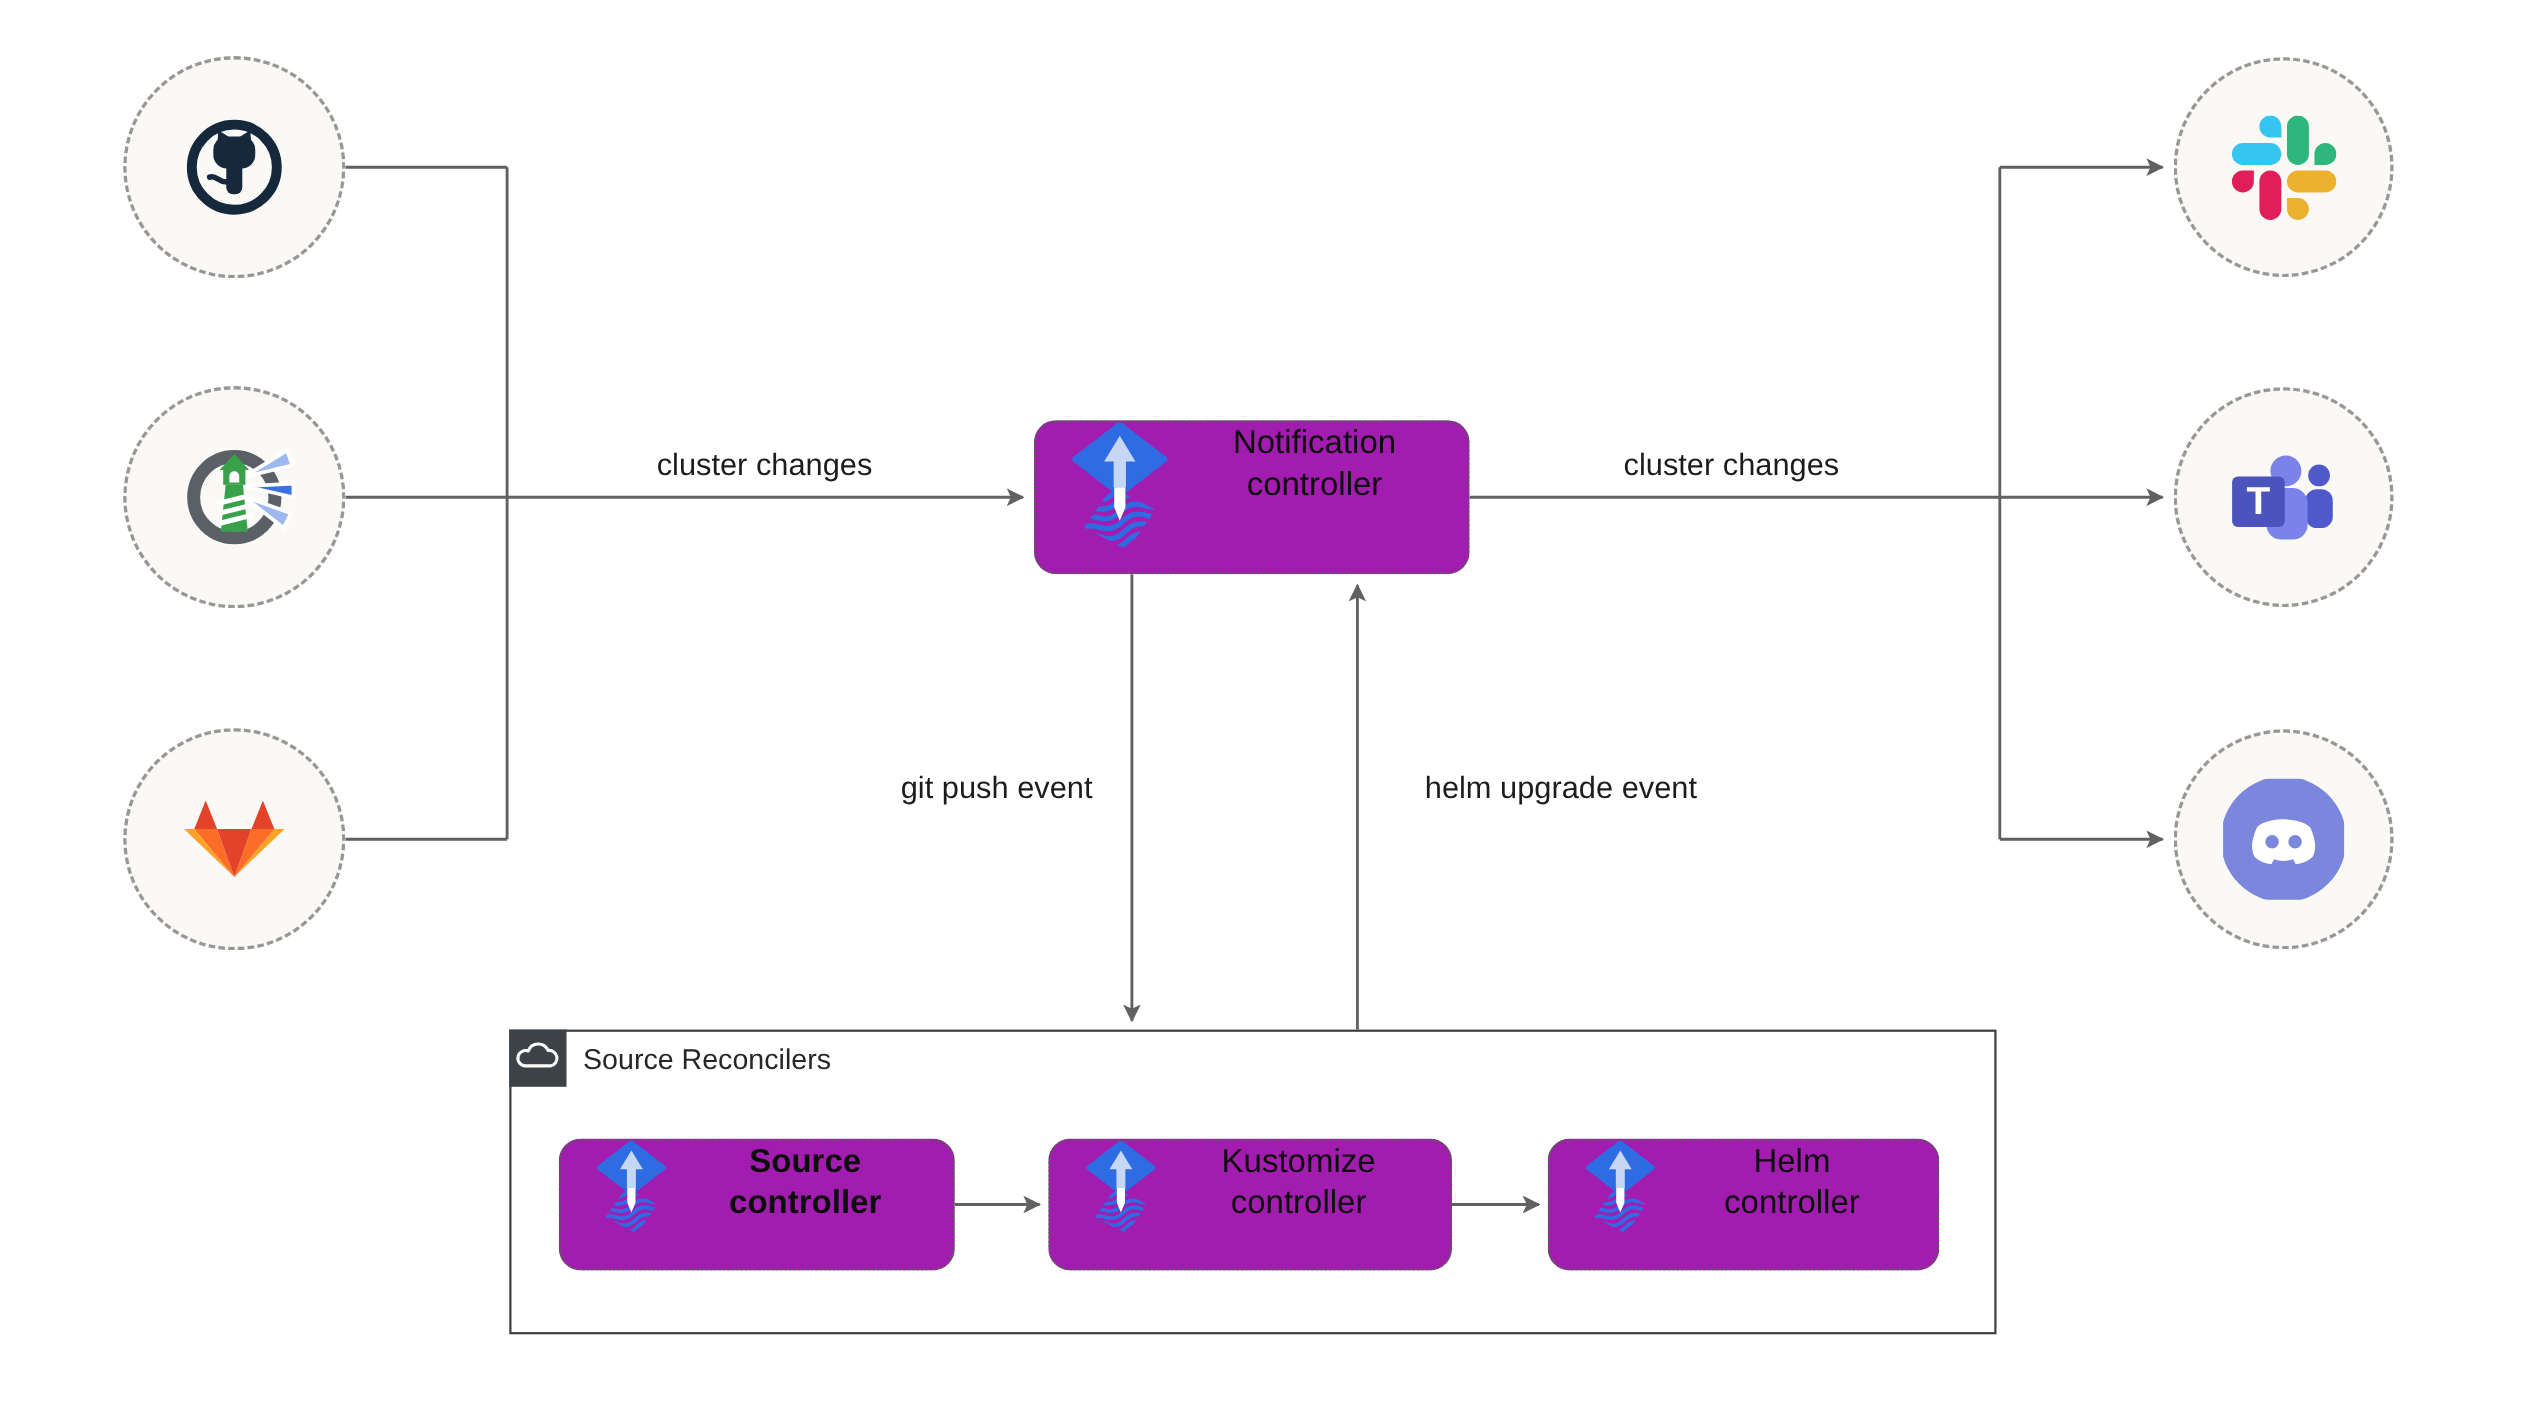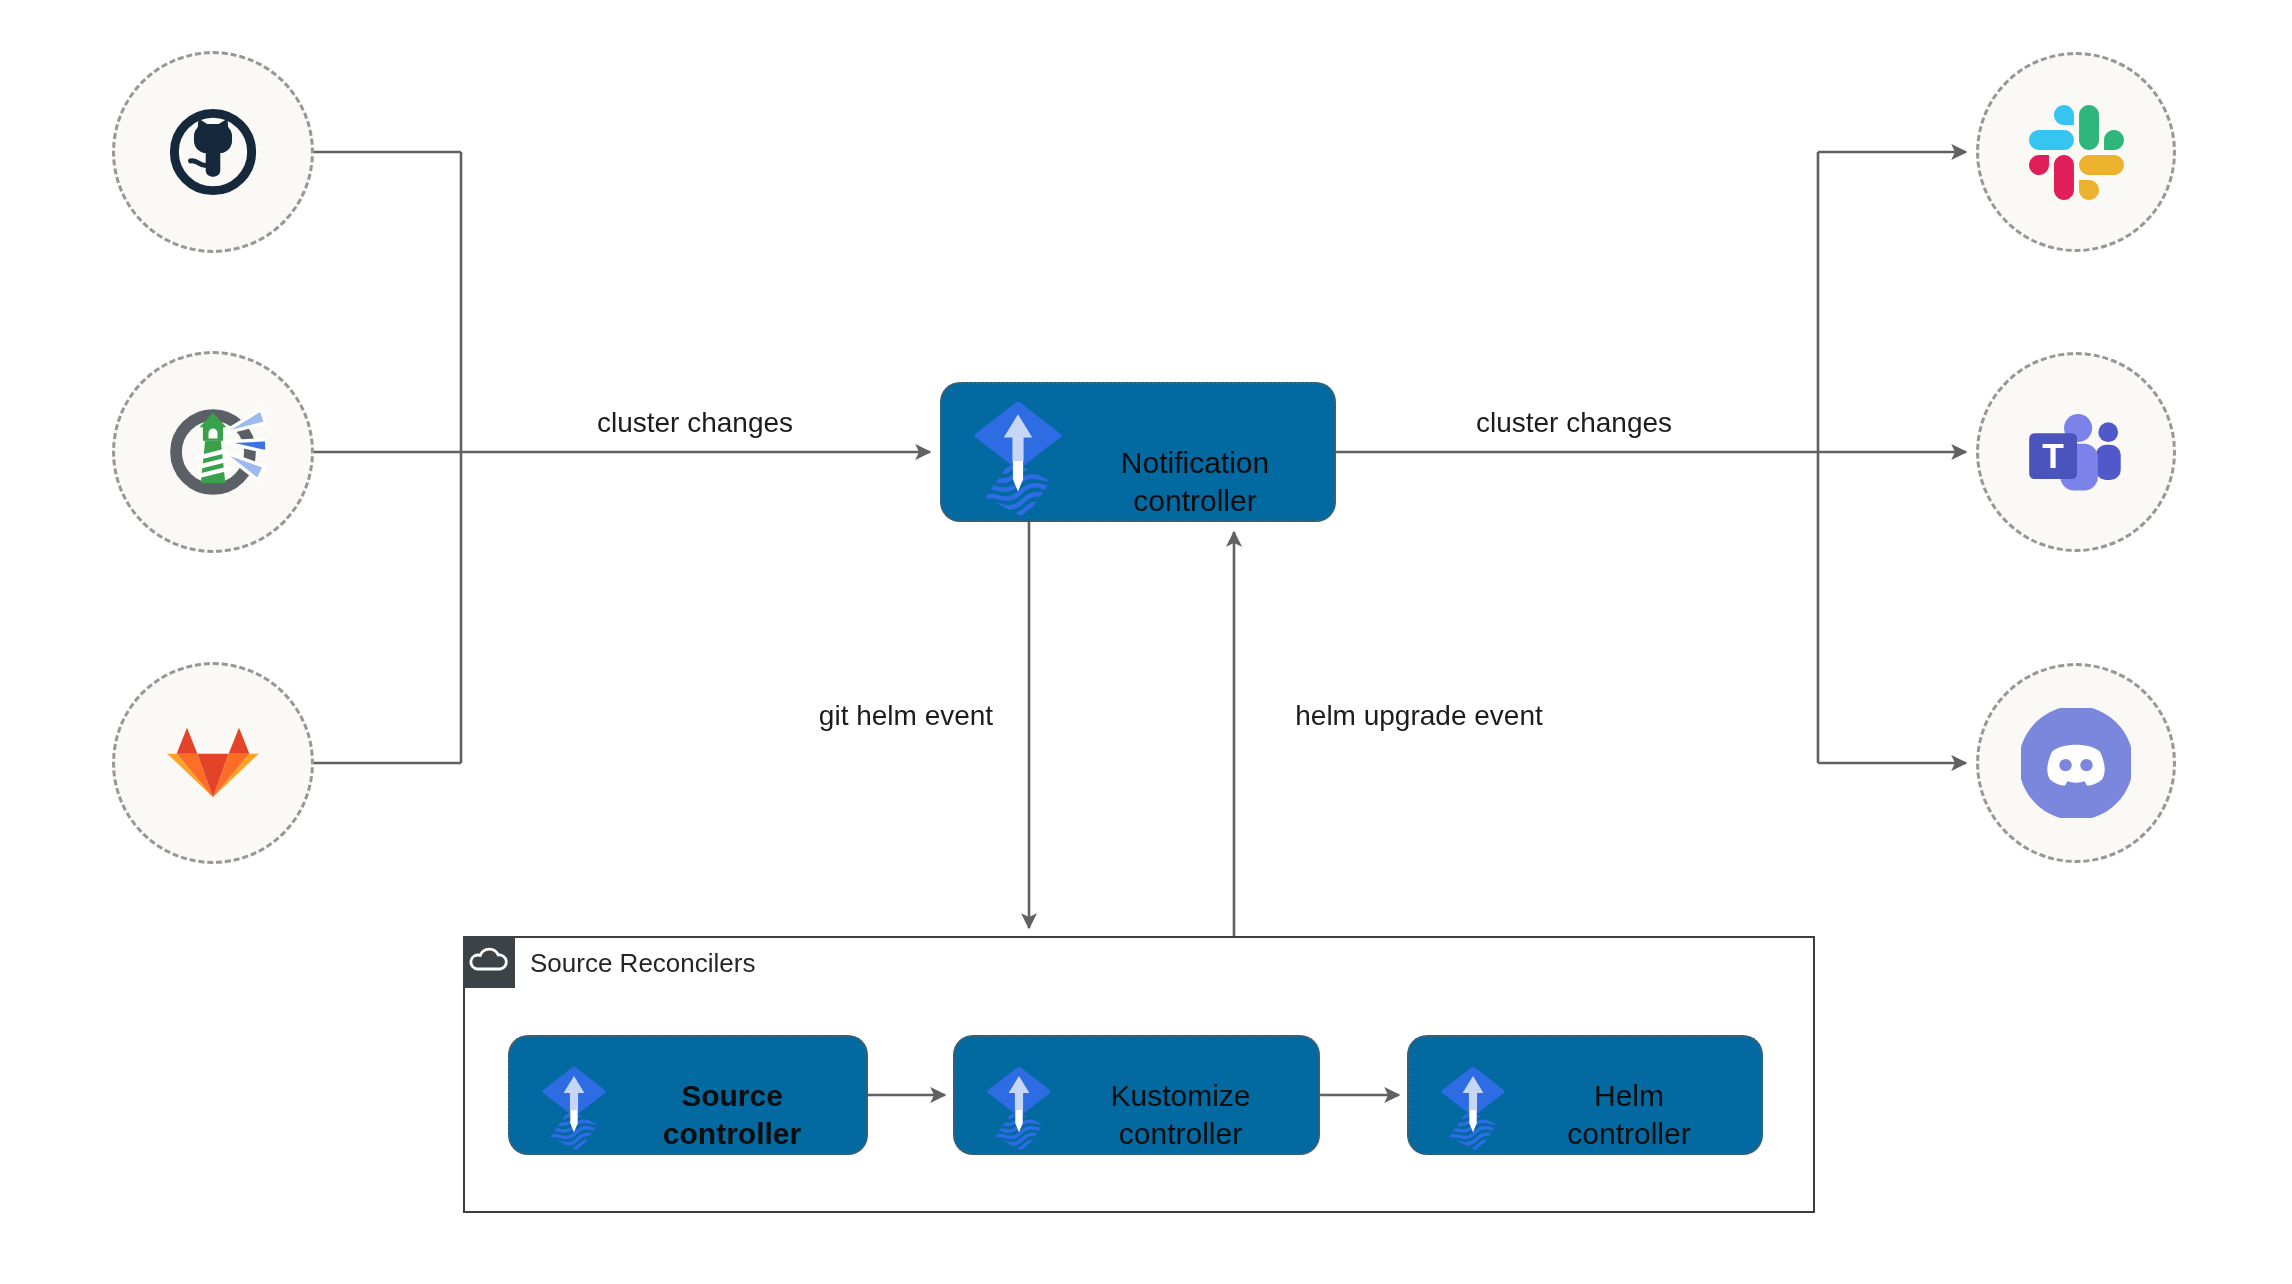--- a/index.html
+++ b/index.html
@@ -5,22 +5,22 @@
   html,body{margin:0;padding:0;background:#ffffff;}
   .canvas{position:relative;width:2292px;height:1284px;background:#ffffff;
           font-family:"Liberation Sans",sans-serif;overflow:hidden;}
   .layer{position:absolute;left:0;top:0;width:2292px;height:1284px;}
 
   
   .port{position:absolute;border-radius:50%;border:3px dashed #979797;
         background:#faf9f6;display:flex;align-items:center;justify-content:center;box-sizing:border-box;}
 
   
-  .node{position:absolute;border:2.5px dotted #5a5a5a;border-radius:20px;background:#0369a1;
-        display:flex;align-items:flex-end;box-sizing:border-box;}
+  .node{position:absolute;border:2.5px dotted #5a5a5a;border-radius:20px;background:#a21caf;
+        display:flex;align-items:flex-start;box-sizing:border-box;}
   .node-label{flex:1;text-align:center;font-size:30px;line-height:38px;color:#0d0d0d;
               white-space:pre-line;padding-right:14px;}
 
   
   .group{position:absolute;border:2.5px solid #3d3d3d;background:transparent;box-sizing:border-box;}
   .badge{position:absolute;width:52px;height:52px;background:#3d4246;
          display:flex;align-items:center;justify-content:center;}
   .group-title{position:absolute;font-size:26px;color:#262626;white-space:nowrap;}
 
   .edge-label{position:absolute;transform:translate(-50%,-50%);font-size:28px;color:#1c1c1c;
@@ -188,16 +188,16 @@
   <div class="node" style="left:1407px;top:1035px;width:356px;height:120px;padding-left:26px;">
     <svg width="76" height="86" viewBox="0 0 100 116">
         <use href="#flux"></use>
       </svg>
     <div class="node-label">Helm
 controller</div>
   </div>
 
   <div class="edge-label" style="left:695px;top:423px;">cluster changes</div>
   <div class="edge-label" style="left:1574px;top:423px;">cluster changes</div>
-  <div class="edge-label" style="left:906px;top:716px;">git helm event</div>
+  <div class="edge-label" style="left:906px;top:716px;">git push event</div>
   <div class="edge-label" style="left:1419px;top:716px;">helm upgrade event</div>
 
 </div>
 
 </body></html>

